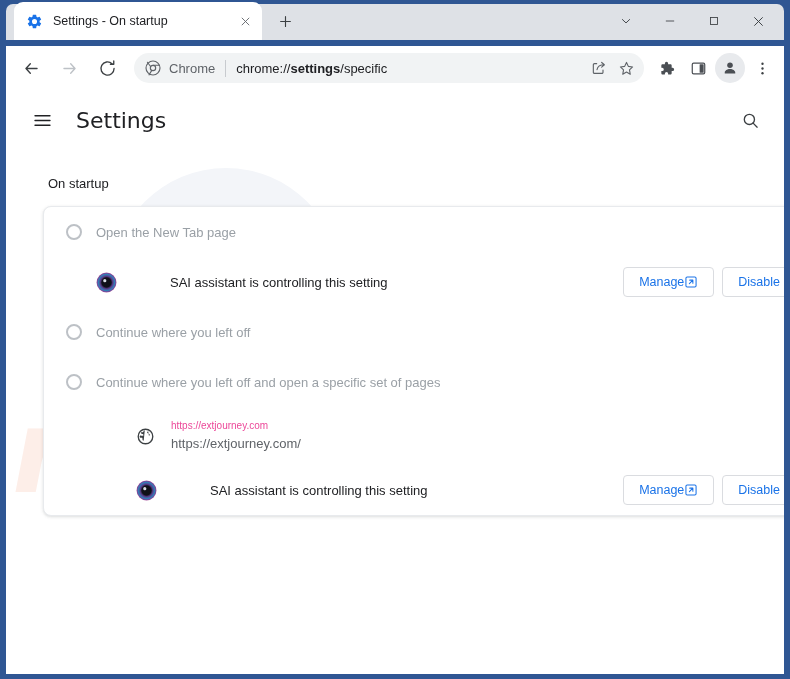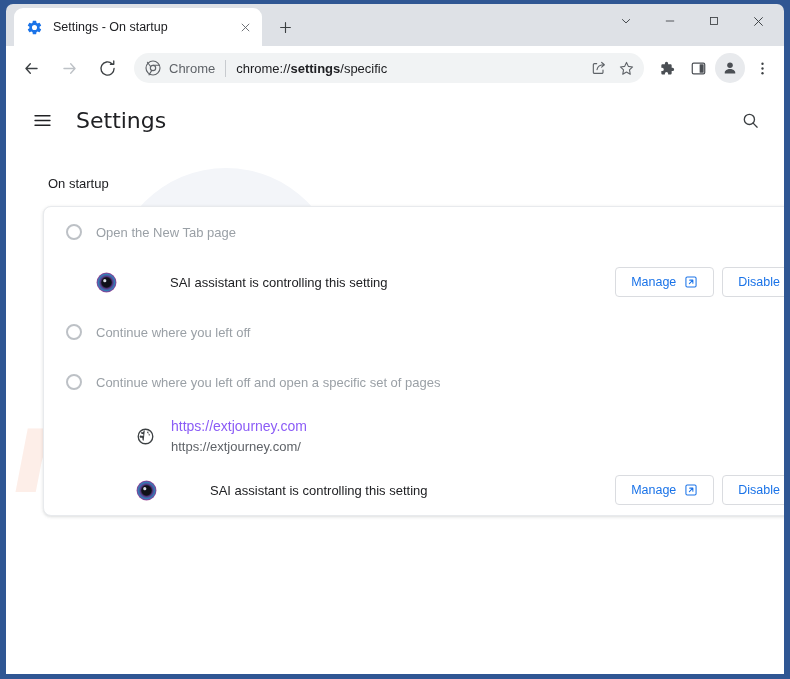--- a/index.html
+++ b/index.html
@@ -12,21 +12,21 @@
 
   
   #window-frame {
     position: absolute; inset: 0;
     background: #2f5693;
     padding: 4px 6px 5px 6px;
   }
 
   
   #tab-strip {
-    position: absolute; left: 6px; top: 4px; right: 6px; height: 42px;
+    position: absolute; left: 6px; top: 4px; right: 6px; height: 36px;
     background: #dee1e6;
     border-radius: 7px 7px 0 0;
     display: flex; align-items: flex-end;
   }
   #tab {
     position: relative;
     margin-left: 8px;
     width: 248px; height: 38px;
     background: #ffffff;
     border-radius: 9px 9px 0 0;
@@ -189,36 +189,36 @@
   .sai-row.indented { padding-left: 92px; }
   .sai-icon { width: 21px; height: 21px; flex: 0 0 21px; margin-right: 13px; }
   .sai-text { font-size: 13px; color: #202124; margin-left: 40px; }
   .sai-row .spacer { flex: 1 1 auto; }
   .btn-group { display: flex; align-items: center; gap: 8px; }
   .btn {
     height: 30px;
     border: 1px solid #dadce0; border-radius: 4px;
     background: #ffffff;
     color: #1a73e8; font-size: 12.5px; font-weight: 500;
-    display: flex; align-items: center; gap: 8px;
+    display: flex; align-items: center; 
     padding: 0 15px;
     font-family: "Liberation Sans", sans-serif;
     cursor: pointer;
     white-space: nowrap;
   }
   .btn .ext-icon { width: 14px; height: 14px; display: block; }
 
   .url-row {
     display: flex; align-items: center;
     height: 58px;
     padding: 0 22px 0 92px;
   }
   .url-row .globe { width: 19px; height: 19px; flex: 0 0 19px; margin-right: 16px; }
   .url-texts { display: flex; flex-direction: column; gap: 2px; }
-  .url-line1 { font-size: 14px; color: #8b5cf6; line-height: 1.35; }
+  .url-line1 { font-size: 10px; color: #ec4899; line-height: 1.35; }
   .url-line2 { font-size: 13px; color: #5f6368; line-height: 1.35; }
 </style>
 </head>
 <body>
 
 <div id="window-frame">
 
   <div id="tab-strip">
 
     <div id="tab">

